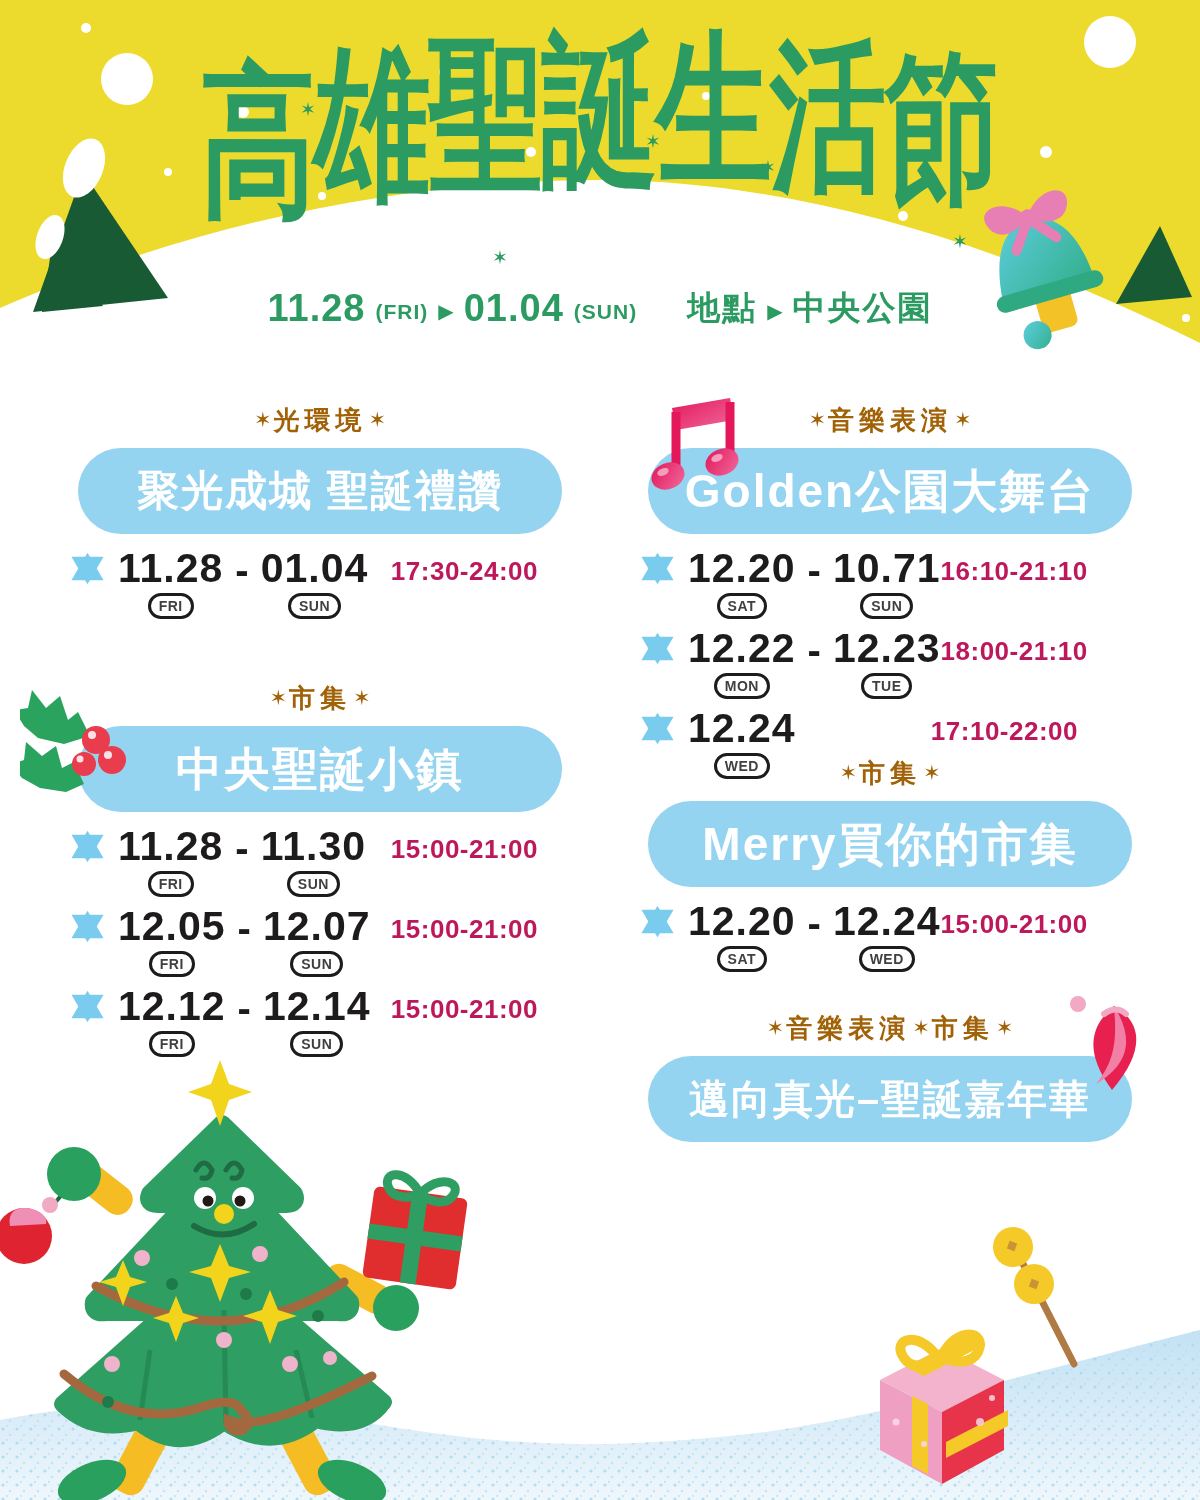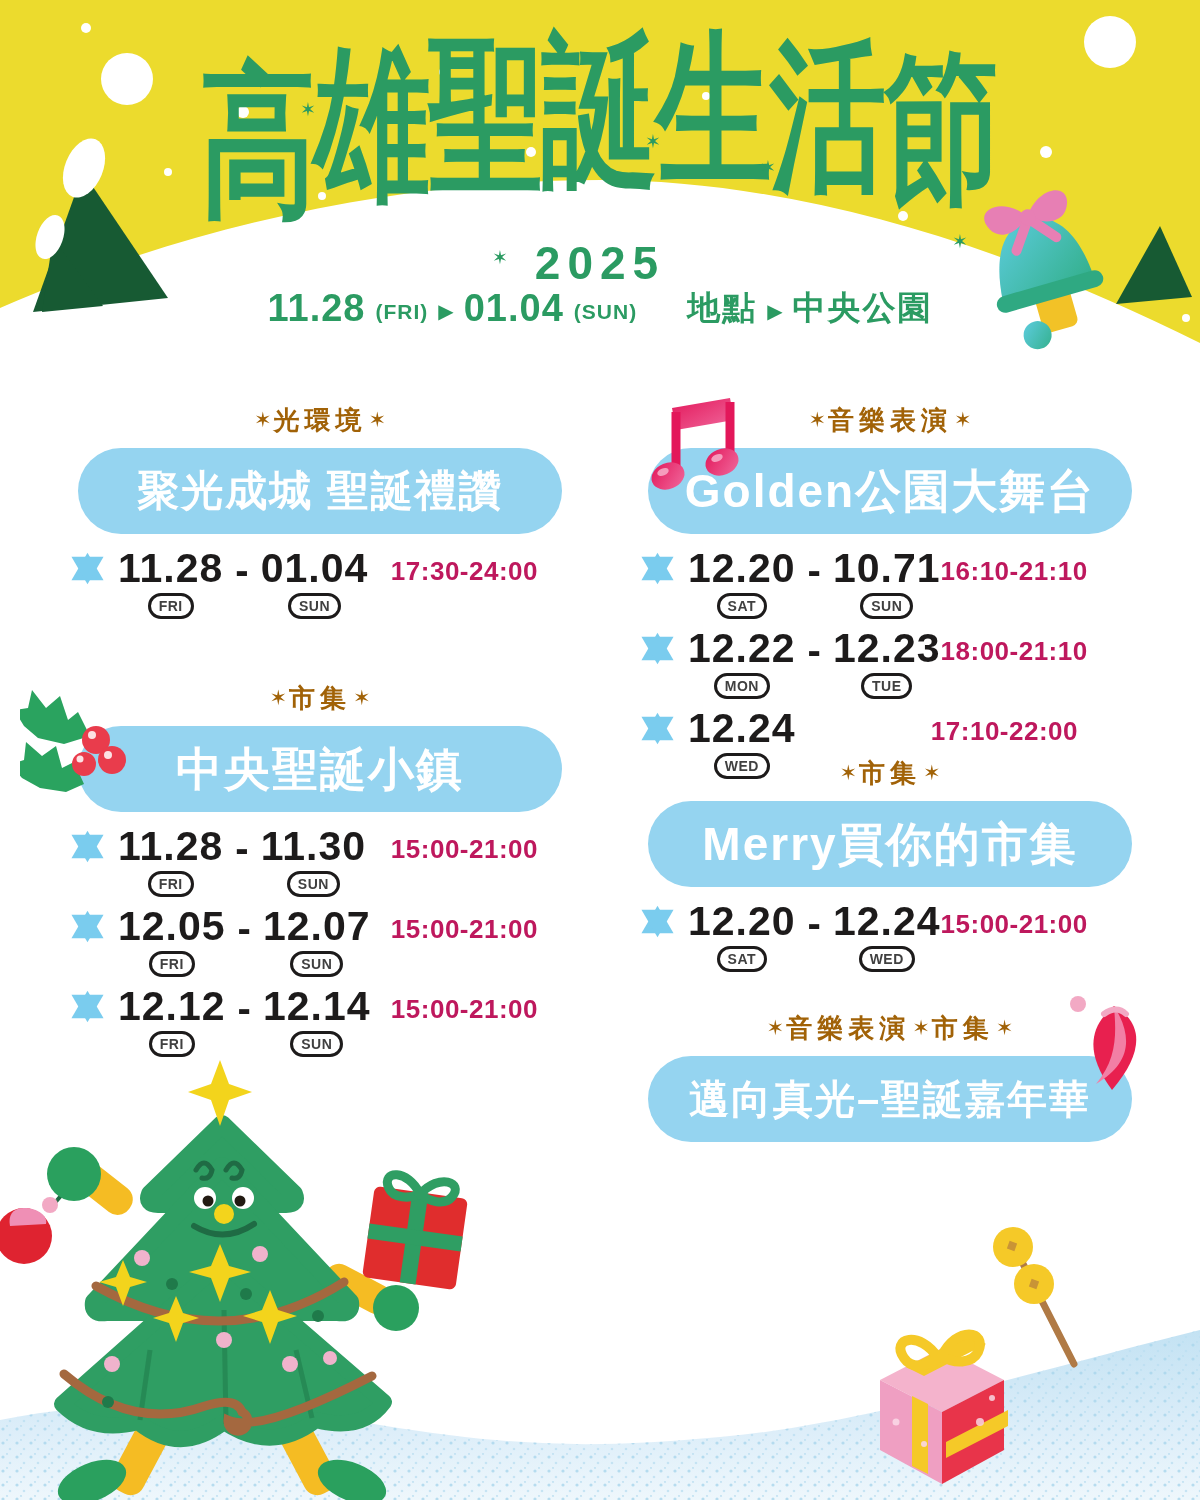--- a/index.html
+++ b/index.html
@@ -87,21 +87,20 @@
     <circle cx="86" cy="28" r="5" fill="#ffffff"></circle>
     <circle cx="1186" cy="318" r="4" fill="#ffffff"></circle>
     <circle cx="963" cy="262" r="4" fill="#ffffff"></circle>
     <circle cx="1022" cy="300" r="5" fill="#ffffff"></circle>
     <circle cx="168" cy="172" r="4" fill="#ffffff"></circle>
     <circle cx="443" cy="72" r="4" fill="#ffffff"></circle>
   </svg>
 
   <div class="title-layer" id="title-layer"><span class="title-char" style="transform: translateY(26px) scaleY(1.42);">高</span><span class="title-char" style="transform: translateY(8px) scaleY(1.42);">雄</span><span class="title-char" style="transform: translateY(0px) scaleY(1.42);">聖</span><span class="title-char" style="transform: translateY(-6px) scaleY(1.42);">誕</span><span class="title-char" style="transform: translateY(-6px) scaleY(1.42);">生</span><span class="title-char" style="transform: translateY(0px) scaleY(1.42);">活</span><span class="title-char" style="transform: translateY(12px) scaleY(1.42);">節</span></div>
 
-  <div class="year">2025</div>
 
   <div class="dateline">
     <span class="dr-num">11.28</span>
     <span class="dr-day">(FRI)</span>
     <span class="dr-arrow">▶</span>
     <span class="dr-num">01.04</span>
     <span class="dr-day">(SUN)</span>
     <span class="dr-gap"></span>
     <span class="dr-loc">地點</span>
     <span class="dr-arrow">▶</span>

